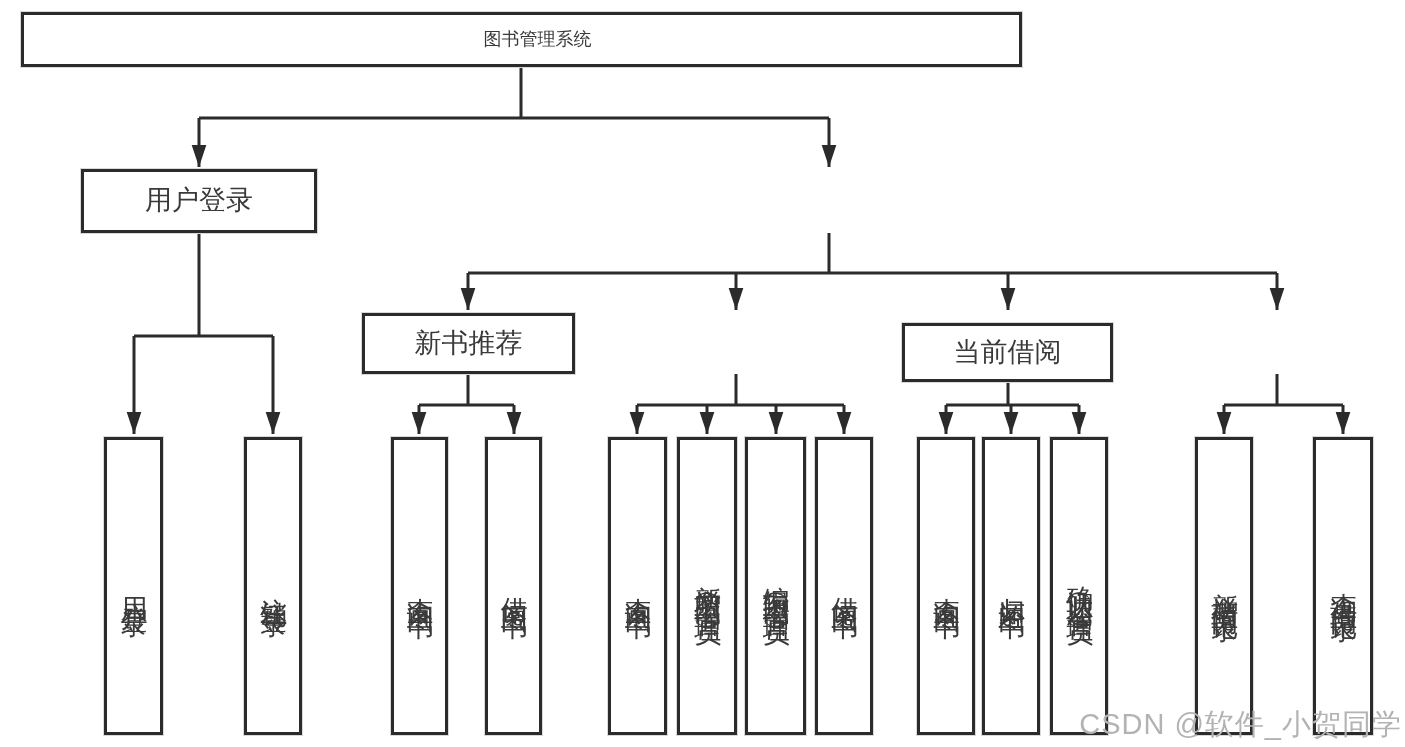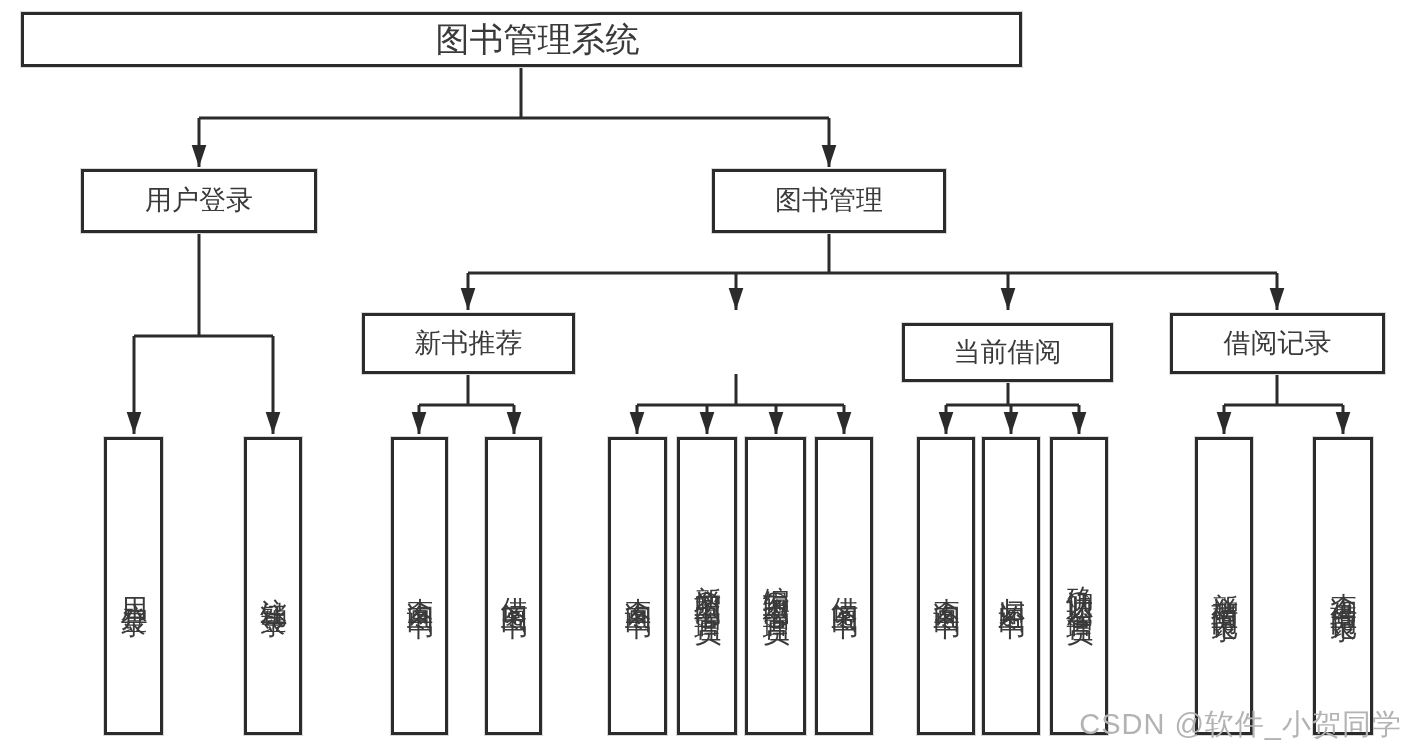--- a/index.html
+++ b/index.html
@@ -8,21 +8,21 @@
     font-family:"Liberation Sans","DejaVu Sans",sans-serif; overflow:hidden;
   }
   svg.wires { position:absolute; left:0; top:0; z-index:1; }
   .node {
     position:absolute; box-sizing:border-box; background:#ffffff;
     border:3px solid #2b2b2b; color:#3a3a3a; z-index:2;
     display:flex; align-items:center; justify-content:center;
     font-size:27px; line-height:1.1; text-align:center; white-space:nowrap;
     box-shadow:0 0 0 1px #d9d9d9;
   }
-  .root  { font-size:34px;padding-left:32px; }
+  .root  { font-size:18px;padding-left:32px; }
   .leaf {
     writing-mode:vertical-rl; text-orientation:mixed;
     font-size:27px; letter-spacing:5px; white-space:normal;
   }
   .watermark {
     position:absolute; right:3px; bottom:2px; z-index:3;
     font-size:29px; letter-spacing:1px; color:#b3b3b3; white-space:nowrap;
   }
 </style>
 </head>
@@ -65,25 +65,23 @@
         <path d="M1079,405 V434" marker-end="url(#ah)"></path>
         <path d="M1224,405 V434" marker-end="url(#ah)"></path>
         <path d="M1343,405 V434" marker-end="url(#ah)"></path>
       </g>
     </g>
   </svg>
 
   <div class="node root" style="left:21px;top:12px;width:1001px;height:55px">图书管理系统</div>
 
   <div class="node" style="left:81px;top:169px;width:236px;height:64px">用户登录</div>
-  <div class="node" style="left:712px;top:169px;width:234px;height:64px">图书管理</div>
 
   <div class="node" style="left:362px;top:313px;width:213px;height:61px">新书推荐</div>
   <div class="node" style="left:902px;top:323px;width:211px;height:59px">当前借阅</div>
-  <div class="node" style="left:1170px;top:313px;width:215px;height:61px">借阅记录</div>
 
   <div class="node leaf" style="left:104px;top:437px;width:59px;height:298px">用户登录</div>
   <div class="node leaf" style="left:244px;top:437px;width:58px;height:298px">注销登录</div>
 
   <div class="node leaf" style="left:391px;top:437px;width:57px;height:298px">查询图书</div>
   <div class="node leaf" style="left:485px;top:437px;width:57px;height:298px">借阅图书</div>
 
   <div class="node leaf" style="left:608px;top:437px;width:59px;height:298px">查询图书</div>
   <div class="node leaf" style="left:677px;top:437px;width:60px;height:298px">新增图书（管理员）</div>
   <div class="node leaf" style="left:745px;top:437px;width:61px;height:298px">编辑图书（管理员）</div>

